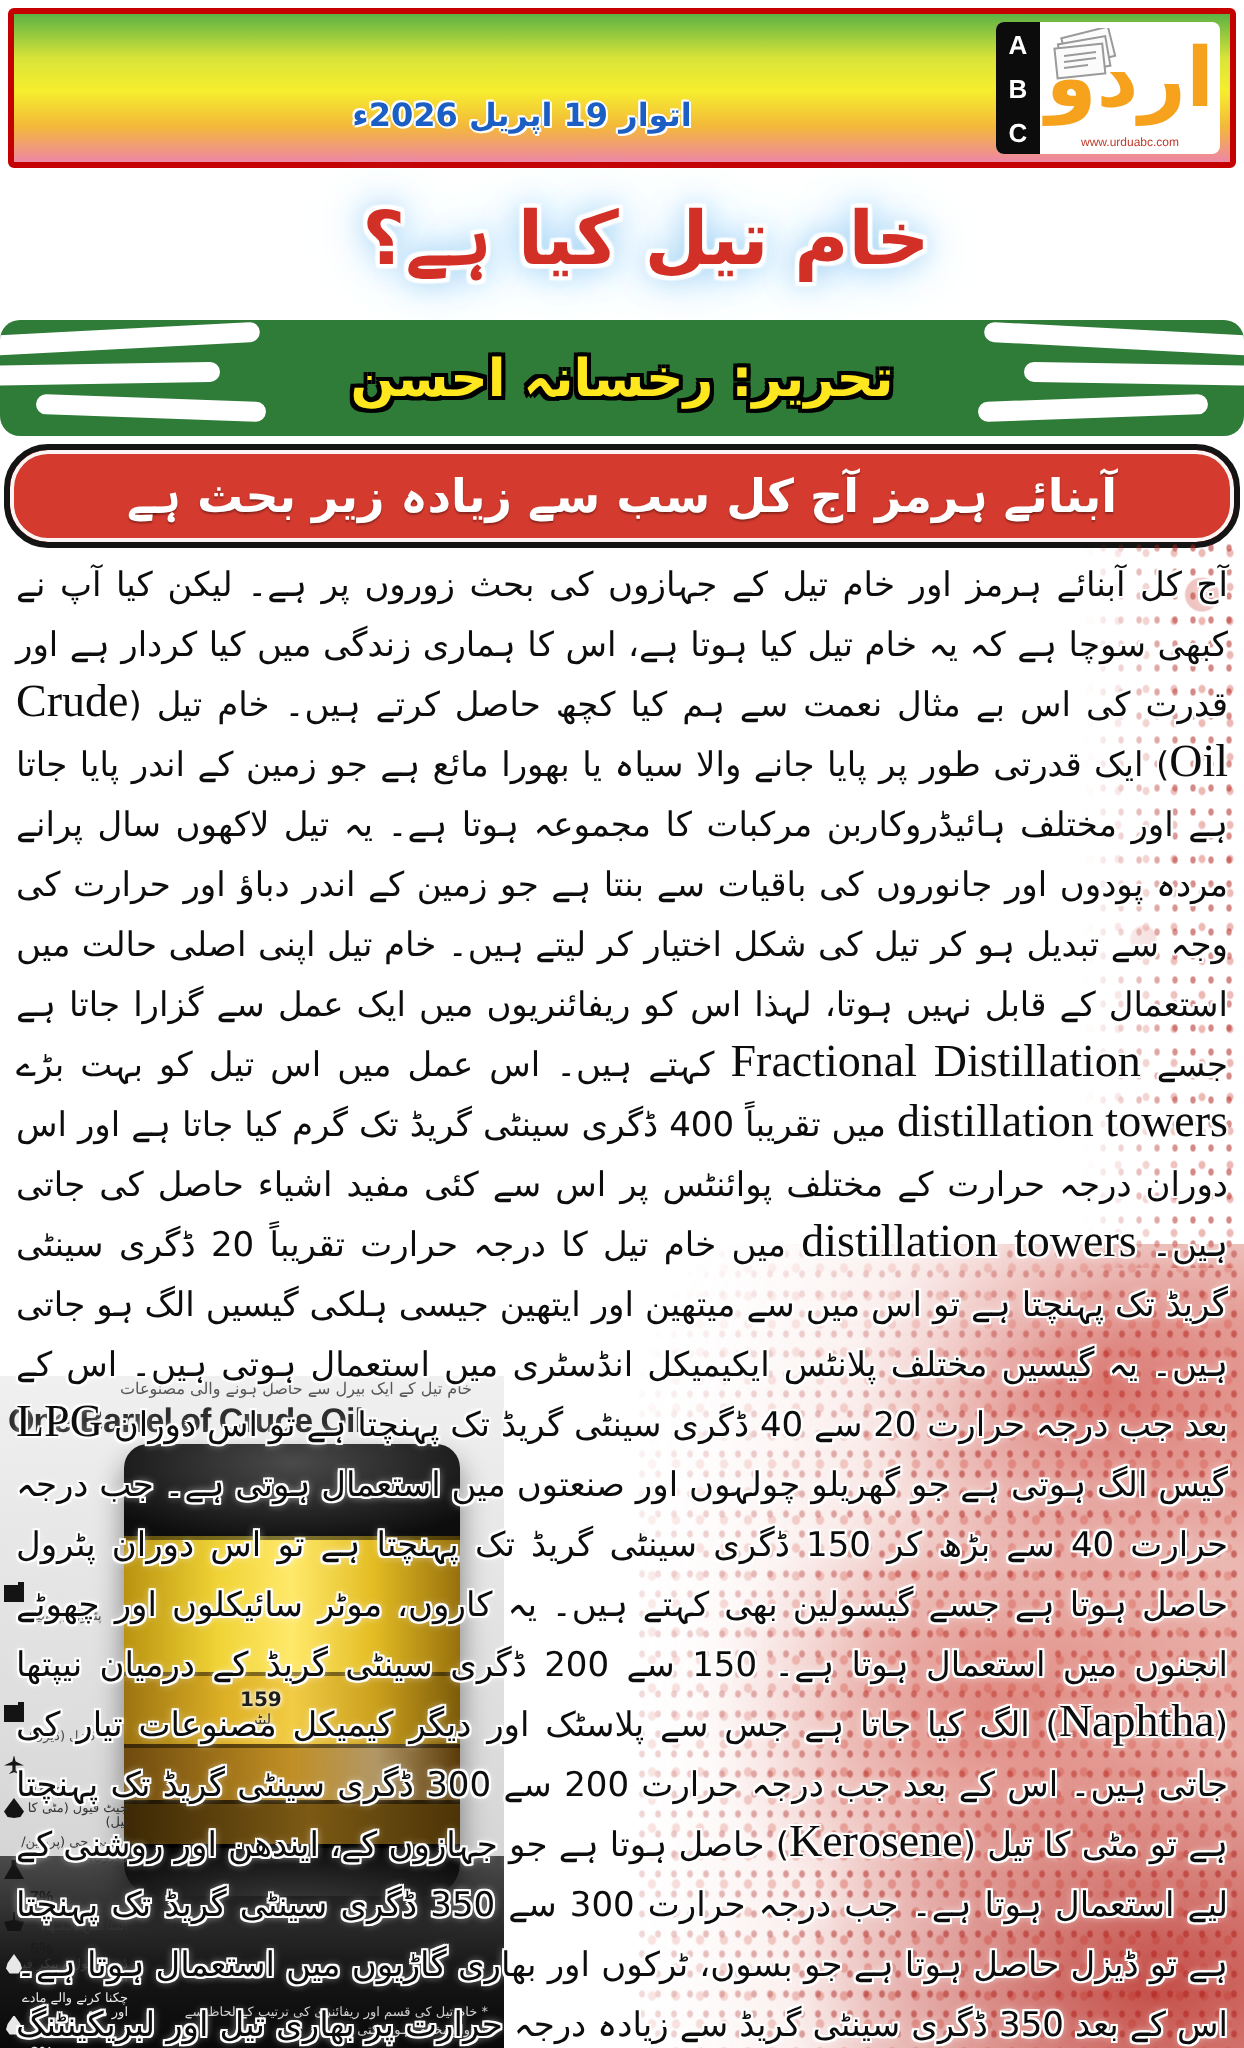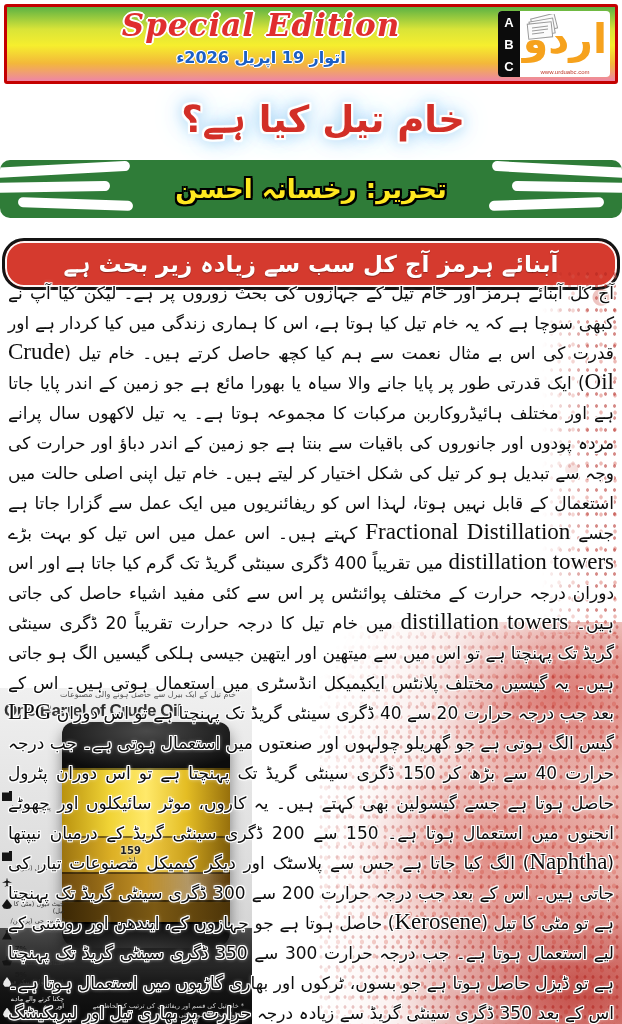--- a/index.html
+++ b/index.html
@@ -50,21 +50,21 @@
   .sw-l2{left:-20px;top:22px;width:130px;transform:rotate(-1deg);}
   .sw-l3{left:18px;top:39px;width:115px;transform:rotate(2deg);}
   .sw-r1{right:-30px;top:5px;width:160px;transform:rotate(3deg);}
   .sw-r2{right:-20px;top:22px;width:130px;transform:rotate(1deg);}
   .sw-r3{right:18px;top:39px;width:115px;transform:rotate(-2deg);}
 
   
   .topic-banner{position:absolute;left:2px;right:2px;top:222px;height:46px;background:#d53a2e;
                 border:3px solid #141414;border-radius:22px;
                 box-shadow:inset 0 0 0 2px rgba(255,255,255,.95);
-                display:flex;align-items:center;justify-content:center;margin-top:16px;}
+                display:flex;align-items:center;justify-content:center;}
   .topic-text{direction:rtl;font-size:23px;font-weight:bold;color:#fff;
               text-shadow:0 1px 1px rgba(0,0,0,.35);}
 
   
   .tex-strip{position:absolute;right:0;top:268px;width:84px;height:366px;z-index:0;
     background-image:
       radial-gradient(circle at 75% 8%,rgba(200,60,50,.30) 0 8px,transparent 9px),
       radial-gradient(circle at 40% 55%,rgba(190,50,40,.22) 0 6px,transparent 7px),
       radial-gradient(rgba(178,38,32,.55) 1px,transparent 1.7px),
       radial-gradient(rgba(214,100,90,.45) 1.3px,transparent 2.1px);
@@ -137,21 +137,20 @@
            text-shadow:-1px 0 0 #fff,1px 0 0 #fff,0 -1px 0 #fff,0 1px 0 #fff,
                        -1px -1px 0 #fff,1px 1px 0 #fff,-1px 1px 0 #fff,1px -1px 0 #fff,0 0 4px #fff;}
   .seg-en{font-family:"Liberation Serif",serif;font-size:23px;line-height:1;}
 </style>
 </head>
 <body>
 
 <div class="page">
 
   <div class="header">
-    <div class="se-title">Special Edition</div>
     <div class="se-date">اتوار 19 اپریل 2026ء</div>
     <div class="logo">
       <div class="abc-strip">
         <span>A</span>
         <span>B</span>
         <span>C</span>
       </div>
       <div class="logo-main">
         <span class="logo-news">
           <svg width="38" height="26" viewBox="0 0 38 26">

